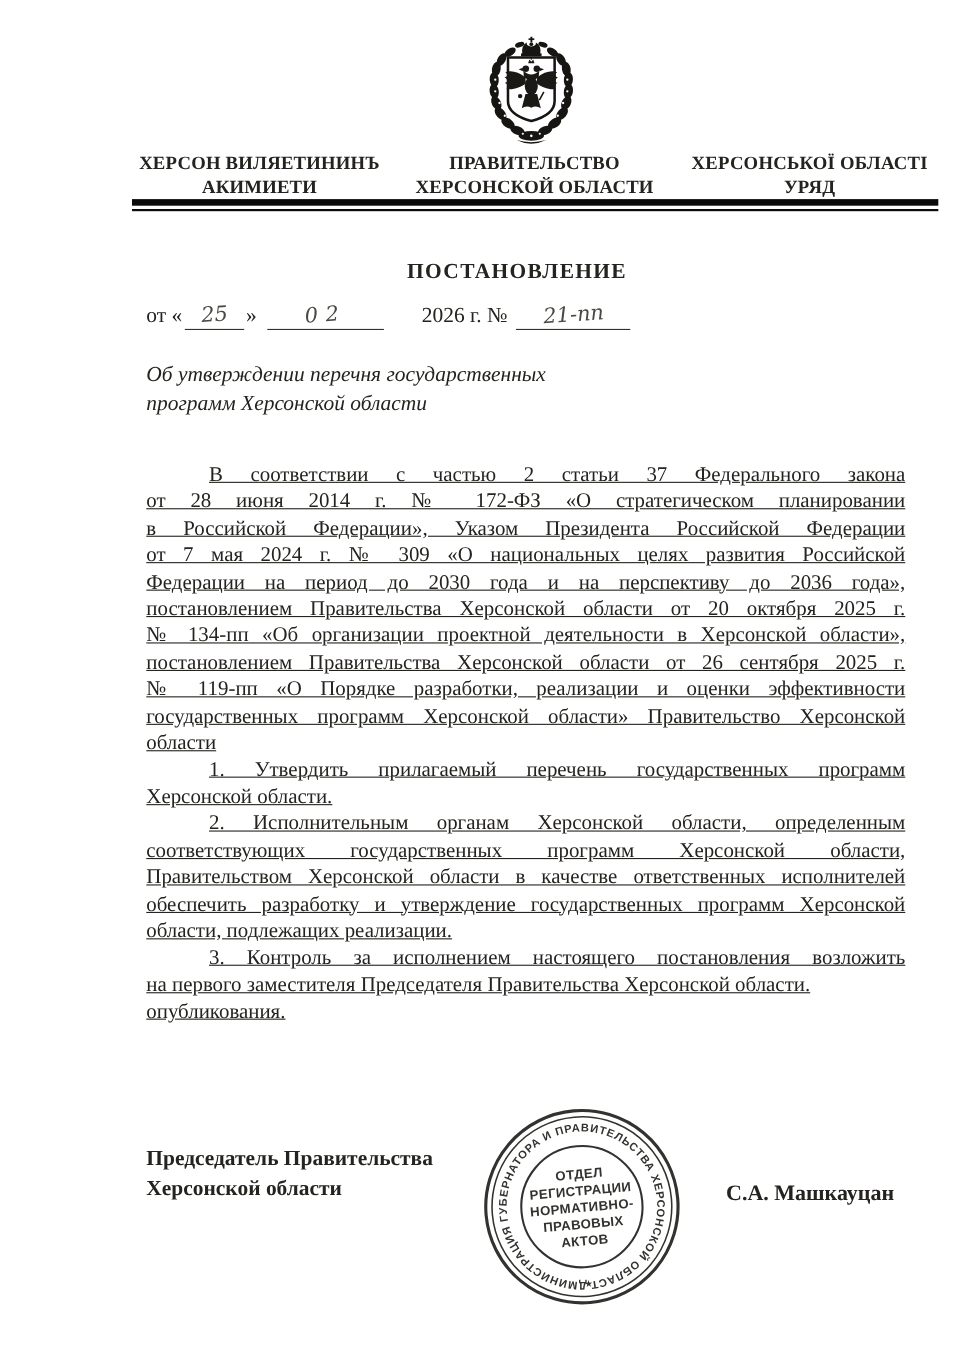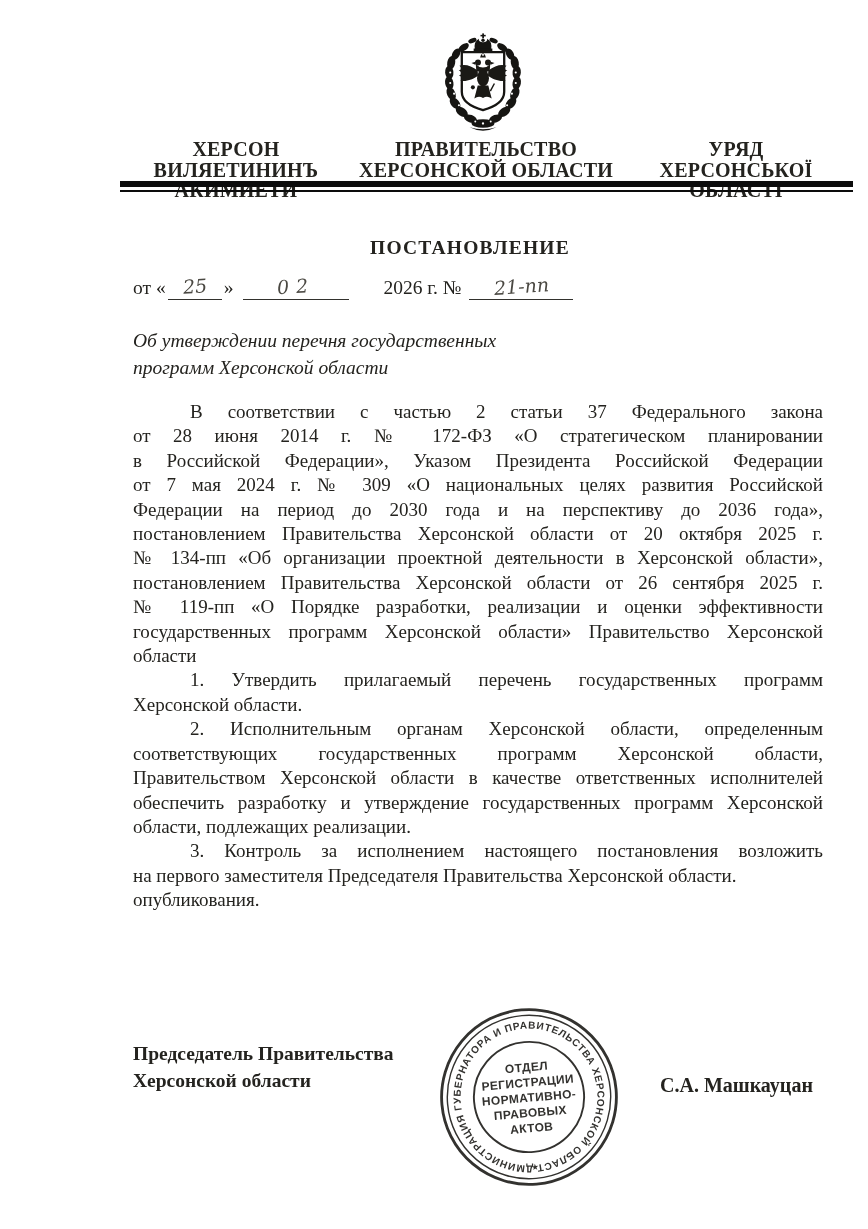--- a/index.html
+++ b/index.html
@@ -3,41 +3,41 @@
 <meta charset="utf-8">
 <style>
   html,body{margin:0;padding:0;background:#ffffff;}
   .page{
     position:relative; width:868px; height:1229px; background:#ffffff;
     font-family:"Liberation Serif", serif; color:#24231f; overflow:hidden;
   }
   
   .emblem{position:absolute; left:430px; top:28px; width:106px; height:112px;}
   .orgs{position:absolute; left:118px; top:139px; width:736px; display:flex;}
-  .org{flex:1; text-align:center; font-weight:bold; font-size:20px; line-height:20.5px; letter-spacing:.2px;}
+  .org{flex:1; text-align:center; font-weight:bold; font-size:17px; line-height:20.5px; letter-spacing:.2px;}
   .org.mid{flex:1.12;}
   .rule{position:absolute; left:120px; top:181px; width:733px;}
   .rule .thick{height:6px; background:#0c0c0c;}
   .rule .thin{height:2px; background:#0c0c0c; margin-top:3px;}
   
   .doc-title{position:absolute; left:0; top:237px; width:868px; text-align:center;
     font-weight:bold; font-size:19.5px; letter-spacing:1.2px;margin-left:36px;}
   .date-line{position:absolute; left:133px; top:276px; font-size:19.5px; white-space:nowrap;}
   .blank{display:inline-block; border-bottom:1.6px solid #32312d; text-align:center; vertical-align:baseline;}
   .blank.day{width:54px; margin:0 2px;}
   .blank.month{width:106px; margin:0 6px 0 10px;}
   .blank.num{width:104px; margin-left:8px;}
   .hand{display:inline-block; font-family:"DejaVu Serif", serif; font-style:italic;
     color:#4a4842; font-size:19px; transform:rotate(-4deg) translateY(-1px);}
   .hand.month-h{letter-spacing:7px;}
   .year{margin-left:28px;}
   
   .subject{position:absolute; left:133px; top:328px; font-style:italic; font-size:19.5px; line-height:26.5px;}
   
-  .docbody{position:absolute; left:133px; top:400px; width:690px; font-size:19px; line-height:24.4px;}
+  .docbody{position:absolute; left:133px; top:420px; width:690px; font-size:19px; line-height:24.4px;text-decoration:underline;}
   .jline{text-align:justify; text-align-last:justify; white-space:normal;}
   .jline.end{text-align-last:left;}
   .jline.indent{padding-left:57px;}
   .resolves{font-weight:bold; font-size:19.5px; margin:14px 0 16px 0;}
   .marked{position:relative; display:inline-block;}
   .squiggle{position:absolute; left:22%; top:-6px; pointer-events:none;}
   
   .sign-pos{position:absolute; left:133px; top:1040px; font-weight:bold; font-size:19.5px; line-height:27px;}
   .sign-name{position:absolute; left:660px; top:1074px; font-weight:bold; font-size:20px;}
   
@@ -116,22 +116,22 @@
   <div class="orgs">
     <div class="org">
       <div>ХЕРСОН ВИЛЯЕТИНИНЪ</div>
       <div>АКИМИЕТИ</div>
     </div>
     <div class="org mid">
       <div>ПРАВИТЕЛЬСТВО</div>
       <div>ХЕРСОНСКОЙ ОБЛАСТИ</div>
     </div>
     <div class="org">
+      <div>ХЕРСОНСЬКОЇ ОБЛАСТІ</div>
       <div>УРЯД</div>
-      <div>ХЕРСОНСЬКОЇ ОБЛАСТІ</div>
     </div>
   </div>
 
   <div class="rule">
     <div class="thick"></div>
     <div class="thin"></div>
   </div>
 
   <div class="doc-title">ПОСТАНОВЛЕНИЕ</div>
 

